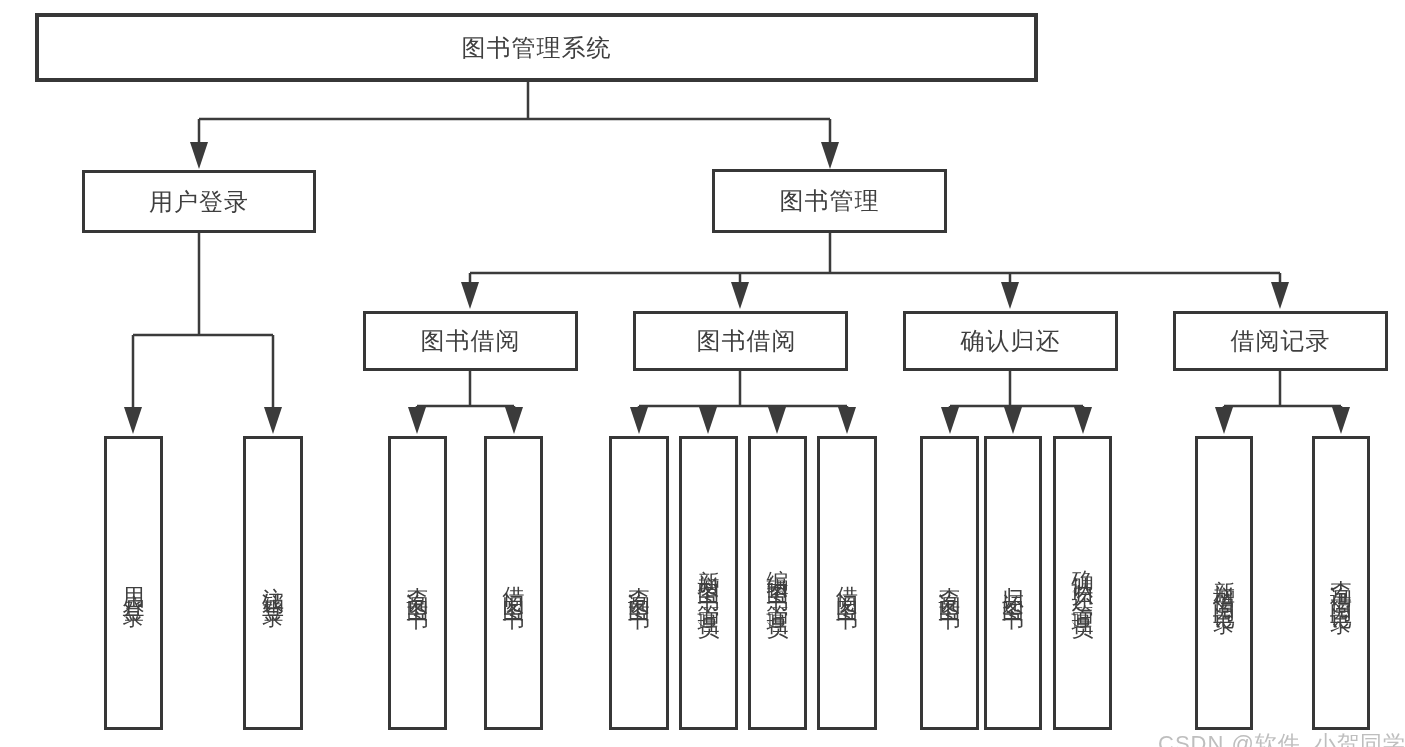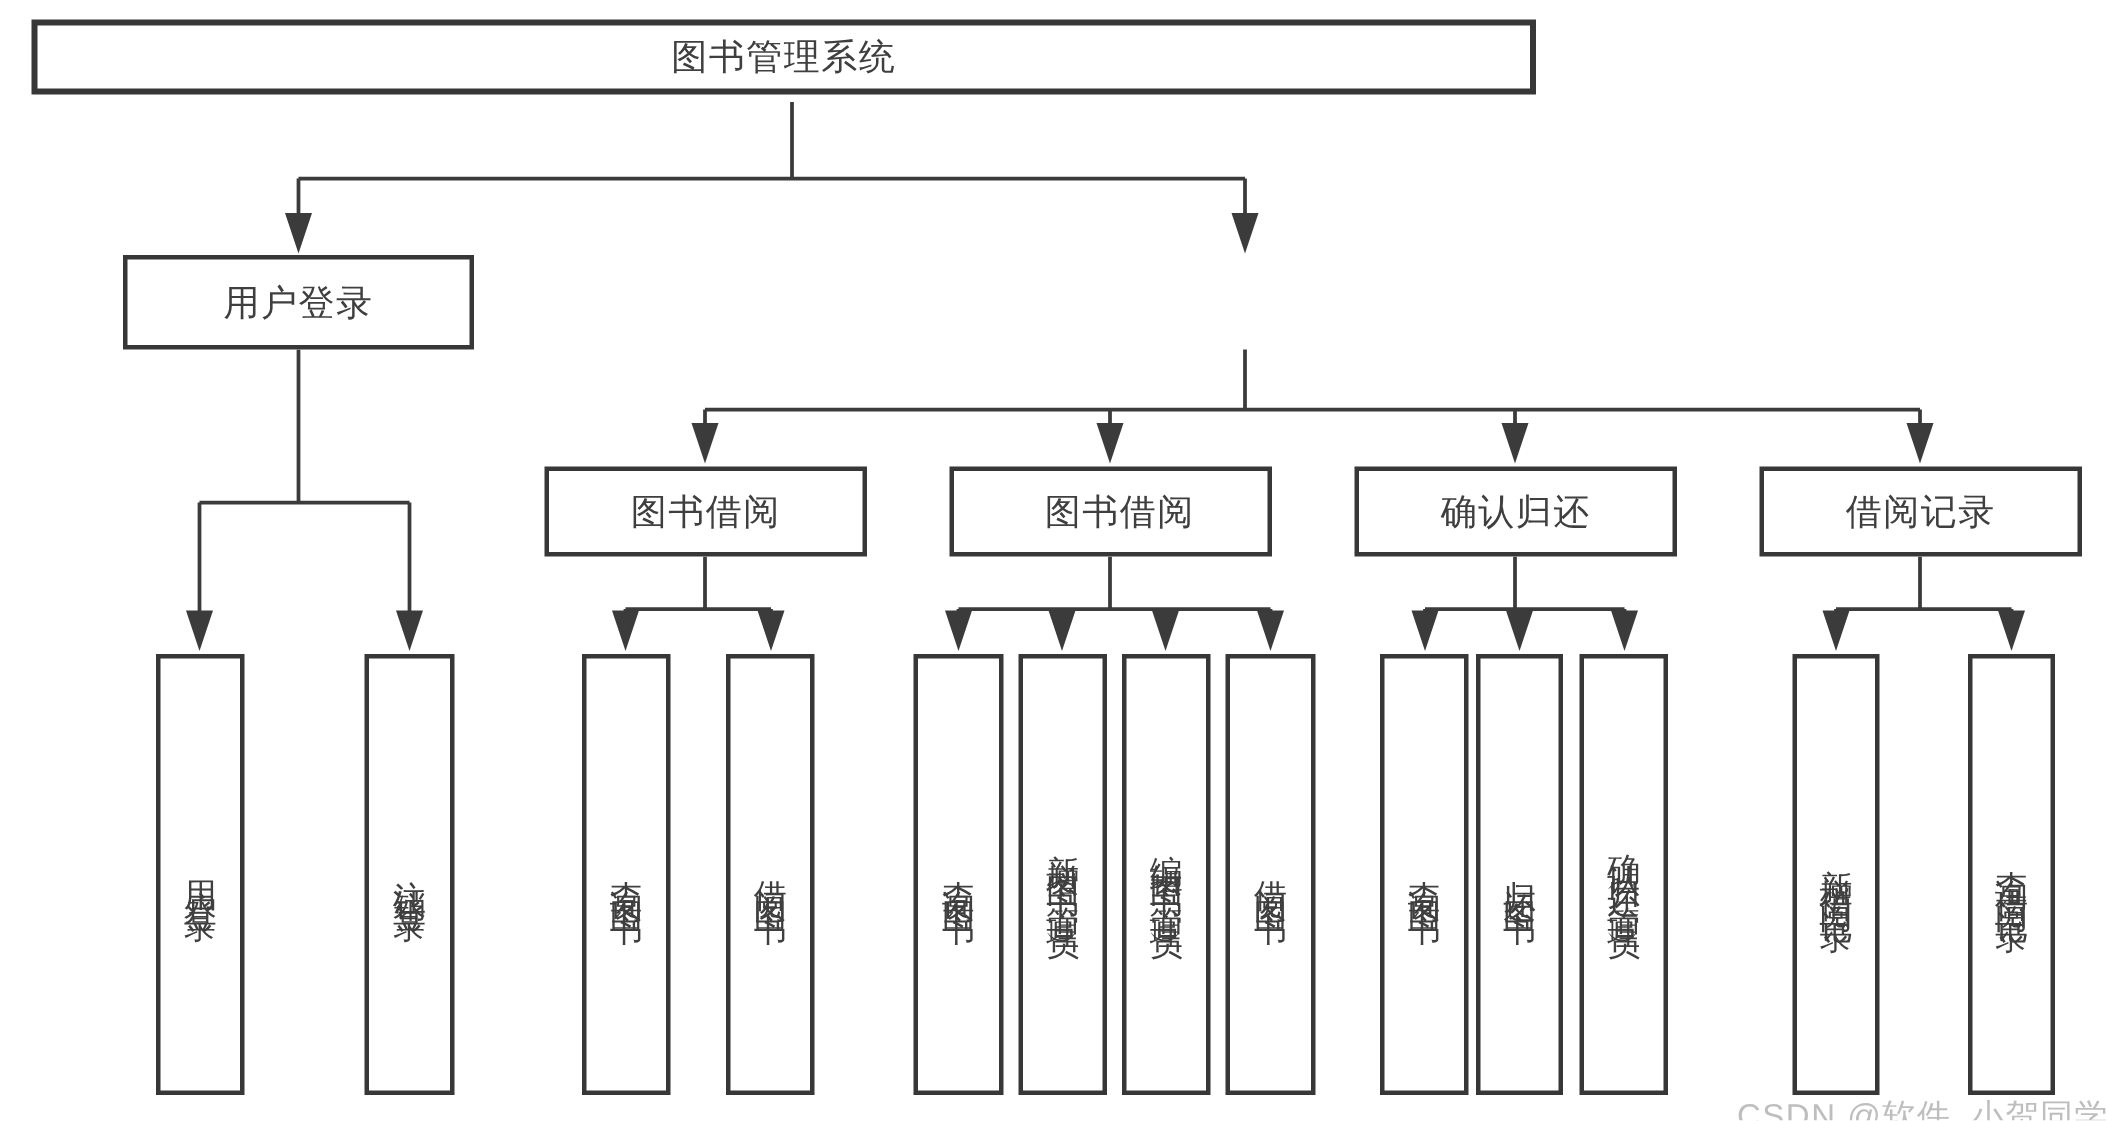--- a/index.html
+++ b/index.html
@@ -79,26 +79,29 @@
       <polygon points="768,407 786,407 777,434"></polygon>
       <polygon points="838,407 856,407 847,434"></polygon>
       <polygon points="941,407 959,407 950,434"></polygon>
       <polygon points="1004,407 1022,407 1013,434"></polygon>
       <polygon points="1074,407 1092,407 1083,434"></polygon>
       <polygon points="1215,407 1233,407 1224,434"></polygon>
       <polygon points="1332,407 1350,407 1341,434"></polygon>
     </g>
   </svg>
 
-  <div class="box h root" style="left:21px; top:13px; width:1003px; height:50px;text-align:right;">
+  <div class="box h root" style="left:35px; top:13px; width:1003px; height:69px;text-align:right;">
     <span class="lbl">图书管理系统</span>
   </div>
 
   <div class="box h" style="left:82px; top:170px; width:234px; height:63px;">
     <span class="lbl">用户登录</span>
+  </div>
+  <div class="box h" style="left:712px; top:169px; width:235px; height:64px;">
+    <span class="lbl">图书管理</span>
   </div>
 
   <div class="box h" style="left:363px; top:311px; width:215px; height:60px;">
     <span class="lbl">图书借阅</span>
   </div>
   <div class="box h" style="left:633px; top:311px; width:215px; height:60px;padding-left:12px;">
     <span class="lbl">图书借阅</span>
   </div>
   <div class="box h" style="left:903px; top:311px; width:215px; height:60px;">
     <span class="lbl">确认归还</span>

